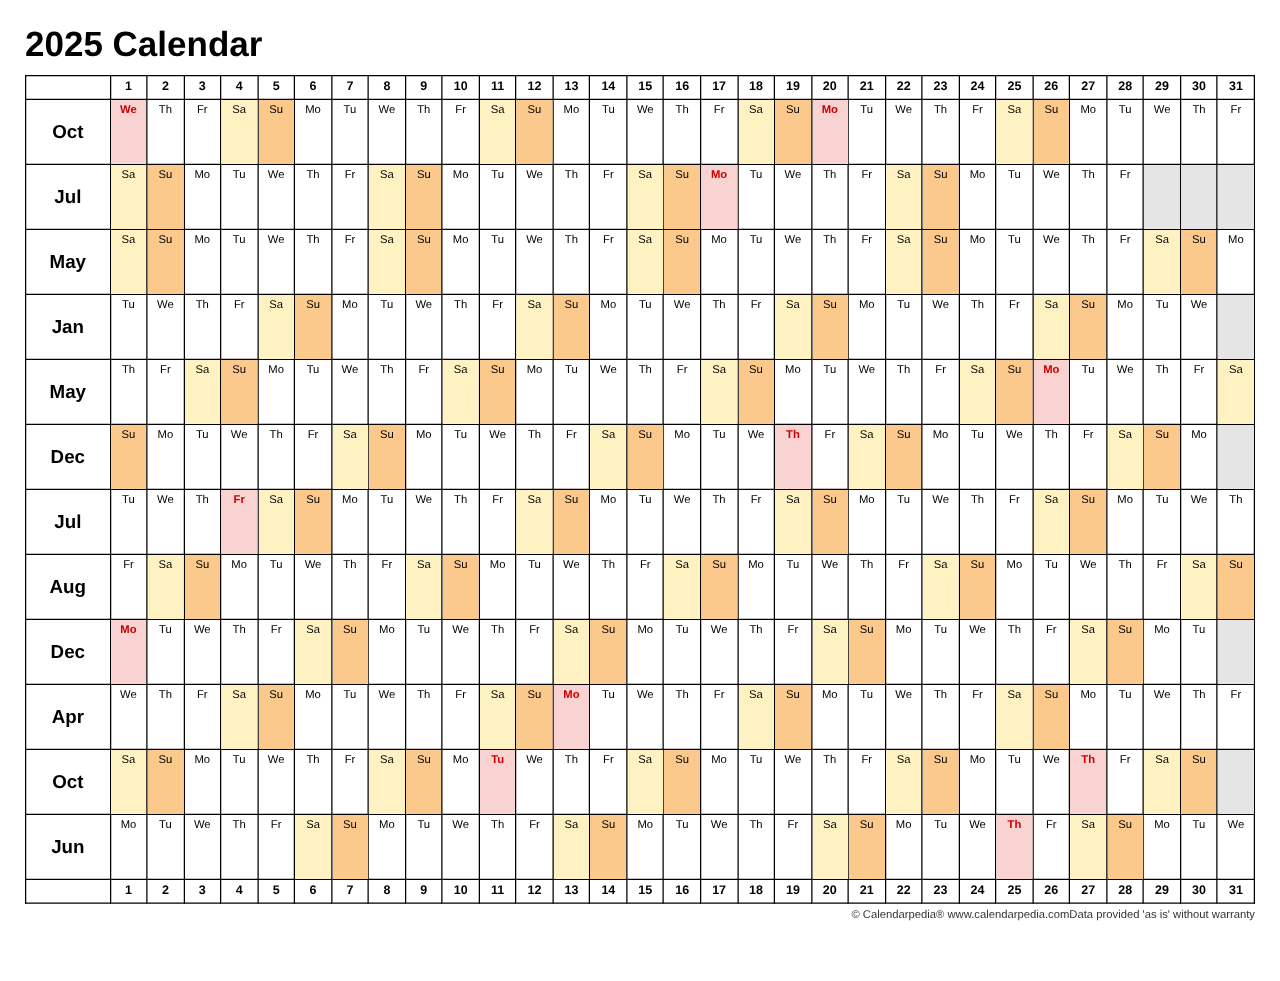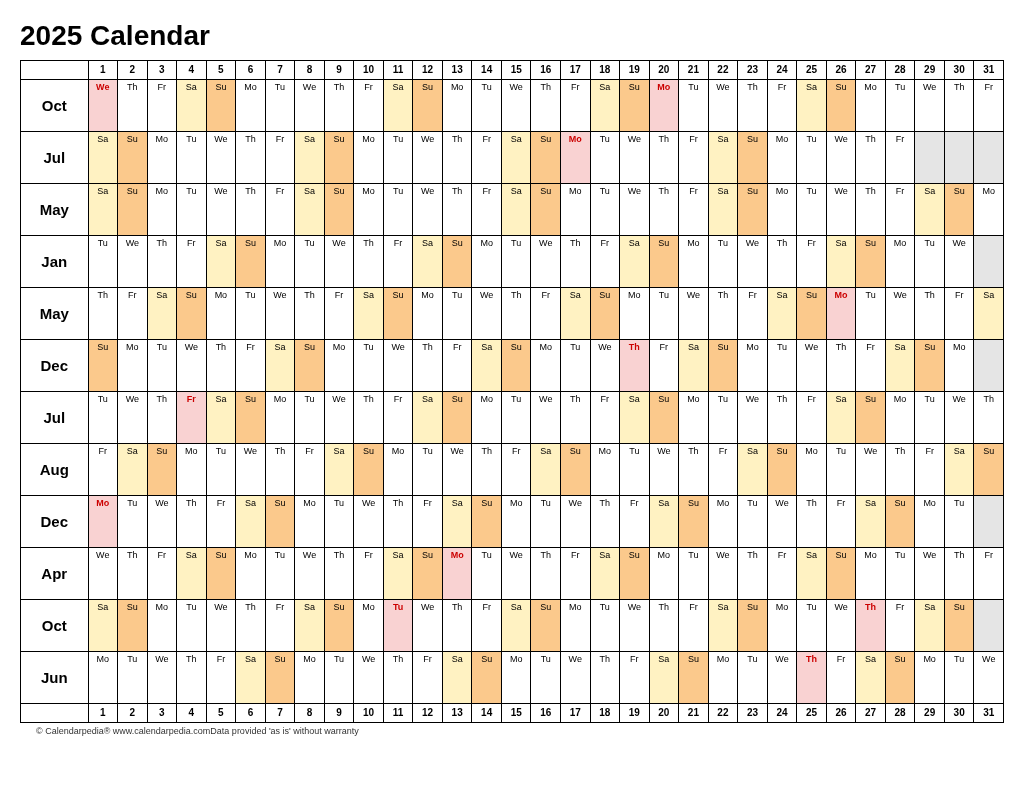--- a/index.html
+++ b/index.html
@@ -52,25 +52,24 @@
     font-size: 9px;
     padding-top: 2px;
   }
   .sat { background: #fff2c2; }
   .sun { background: #fbc98c; }
   .hol { background: #f9d2d2; }
   .hol .dw { color: #c00; font-weight: bold; }
   .empty { background: #e5e5e5; }
   .footer {
     display: flex;
-    justify-content: flex-start;
+    justify-content: flex-end;
     font-size: 9px;
     margin-top: 3px;
     color:#333;
-    margin-left:16px;
   }
 </style>
 </head>
 <body>
 
 <div class="header">
   <div class="title">2025 Calendar</div>
 </div>
 
 <table>

